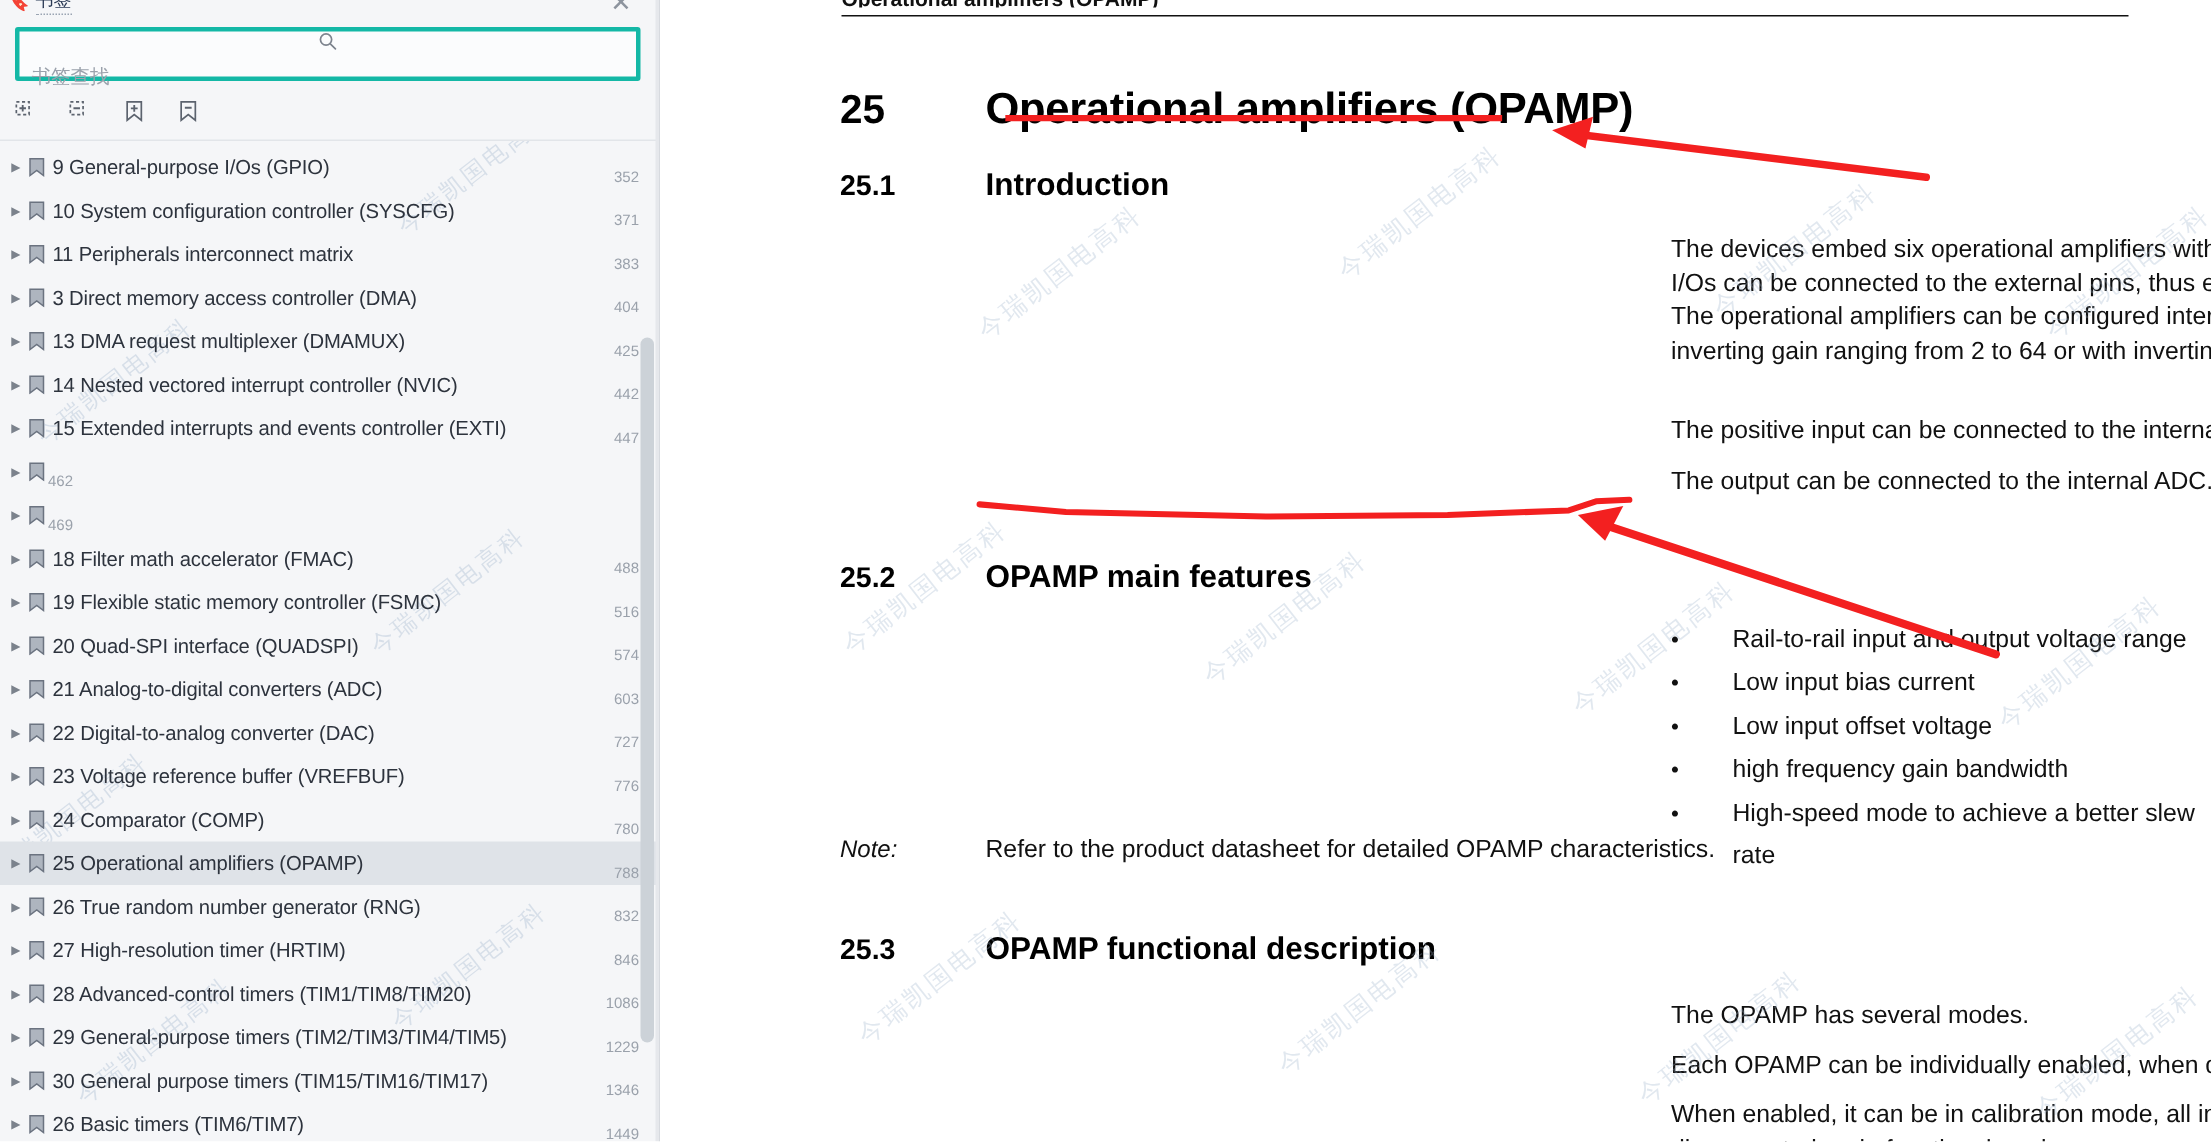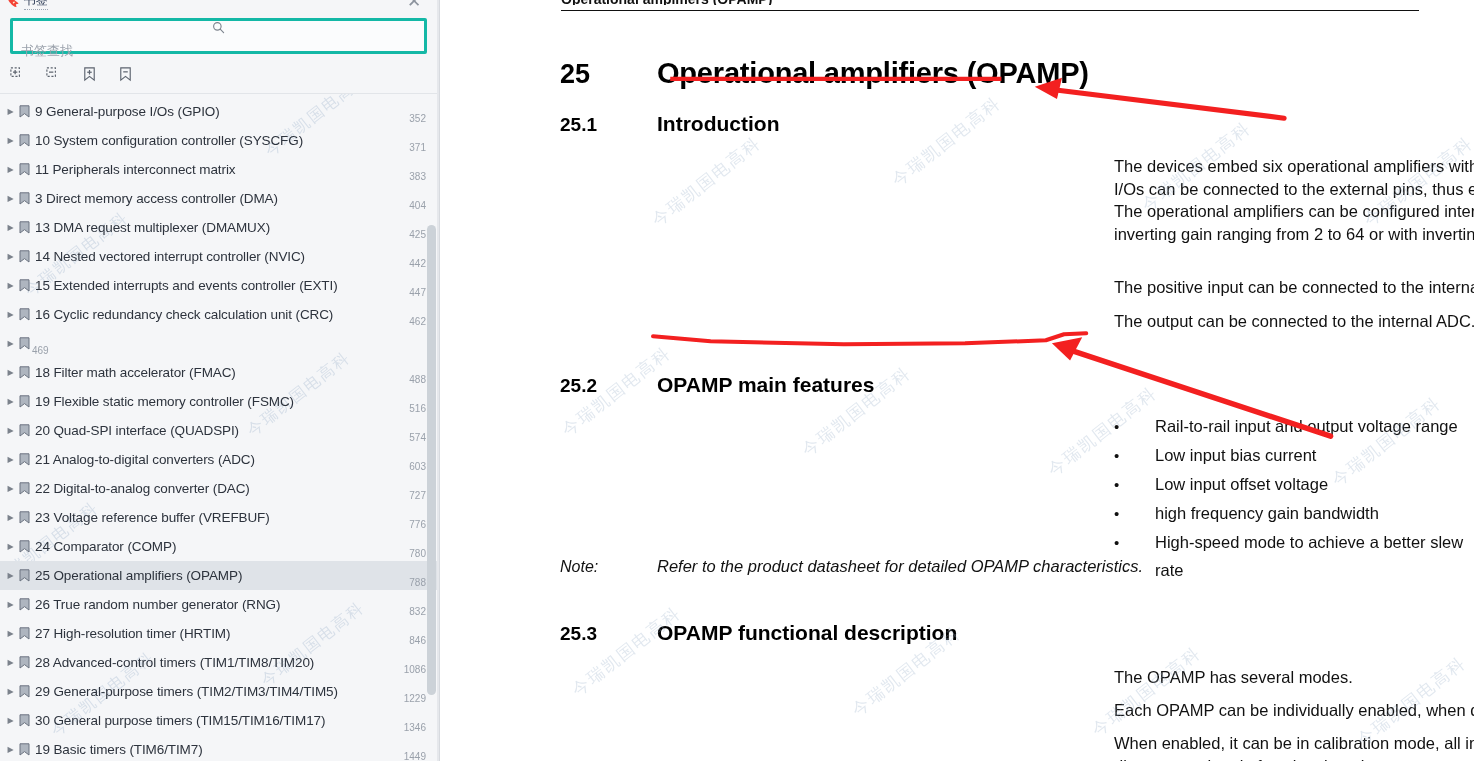--- a/index.html
+++ b/index.html
@@ -174,21 +174,21 @@
     text-align: left;
   }
   .bullets { position: absolute; left: 674px; }
   .bullet {
     display: flex; align-items: baseline;
     font-size: 16.5px; line-height: 28px; color: #111;
   }
   .bullet .dot { width: 41px; flex: 0 0 41px; font-size: 15px; }
   .note { position: absolute; display: flex; align-items: baseline; }
   .note .lbl { width: 97px; flex: 0 0 97px; font-style: italic; font-size: 16px; color: #111; }
-  .note .body { font-style: italic; font-size: 16.5px; color: #111; }
+  .note .body { font-size: 16.5px; color: #111; }
 
   
   #annot { position: absolute; inset: 0; pointer-events: none; }
 
   
   .wm {
     position: absolute;
     font-size: 17px;
     color: #9fb4cc;
     opacity: 0.30;
@@ -332,21 +332,20 @@
           <span class="bmlabel">15 Extended interrupts and events controller (EXTI)</span>
           <span class="bmpage">447</span>
         </div>
         <div class="bm-row">
           <span class="caret">▶</span>
           <span class="bmicon">
             <svg width="11" height="13" viewBox="0 0 11 13">
               <path d="M1 0.8 H10 V12 L5.5 8.6 L1 12 Z" fill="#aeb5bf" stroke="#6b7380" stroke-width="1"></path>
             </svg>
           </span>
-          <span class="bmlabel">16 Cyclic redundancy check calculation unit (CRC)</span>
           <span class="bmpage">462</span>
         </div>
         <div class="bm-row">
           <span class="caret">▶</span>
           <span class="bmicon">
             <svg width="11" height="13" viewBox="0 0 11 13">
               <path d="M1 0.8 H10 V12 L5.5 8.6 L1 12 Z" fill="#aeb5bf" stroke="#6b7380" stroke-width="1"></path>
             </svg>
           </span>
           <span class="bmpage">469</span>
@@ -481,21 +480,21 @@
           <span class="bmlabel">30 General purpose timers (TIM15/TIM16/TIM17)</span>
           <span class="bmpage">1346</span>
         </div>
         <div class="bm-row">
           <span class="caret">▶</span>
           <span class="bmicon">
             <svg width="11" height="13" viewBox="0 0 11 13">
               <path d="M1 0.8 H10 V12 L5.5 8.6 L1 12 Z" fill="#aeb5bf" stroke="#6b7380" stroke-width="1"></path>
             </svg>
           </span>
-          <span class="bmlabel">19 Basic timers (TIM6/TIM7)</span>
+          <span class="bmlabel">26 Basic timers (TIM6/TIM7)</span>
           <span class="bmpage">1449</span>
         </div>
       </div>
 
     <div id="sb-gutter"></div>
     <div id="sb-track">
       <div id="sb-thumb"></div>
     </div>
   </aside>
 

